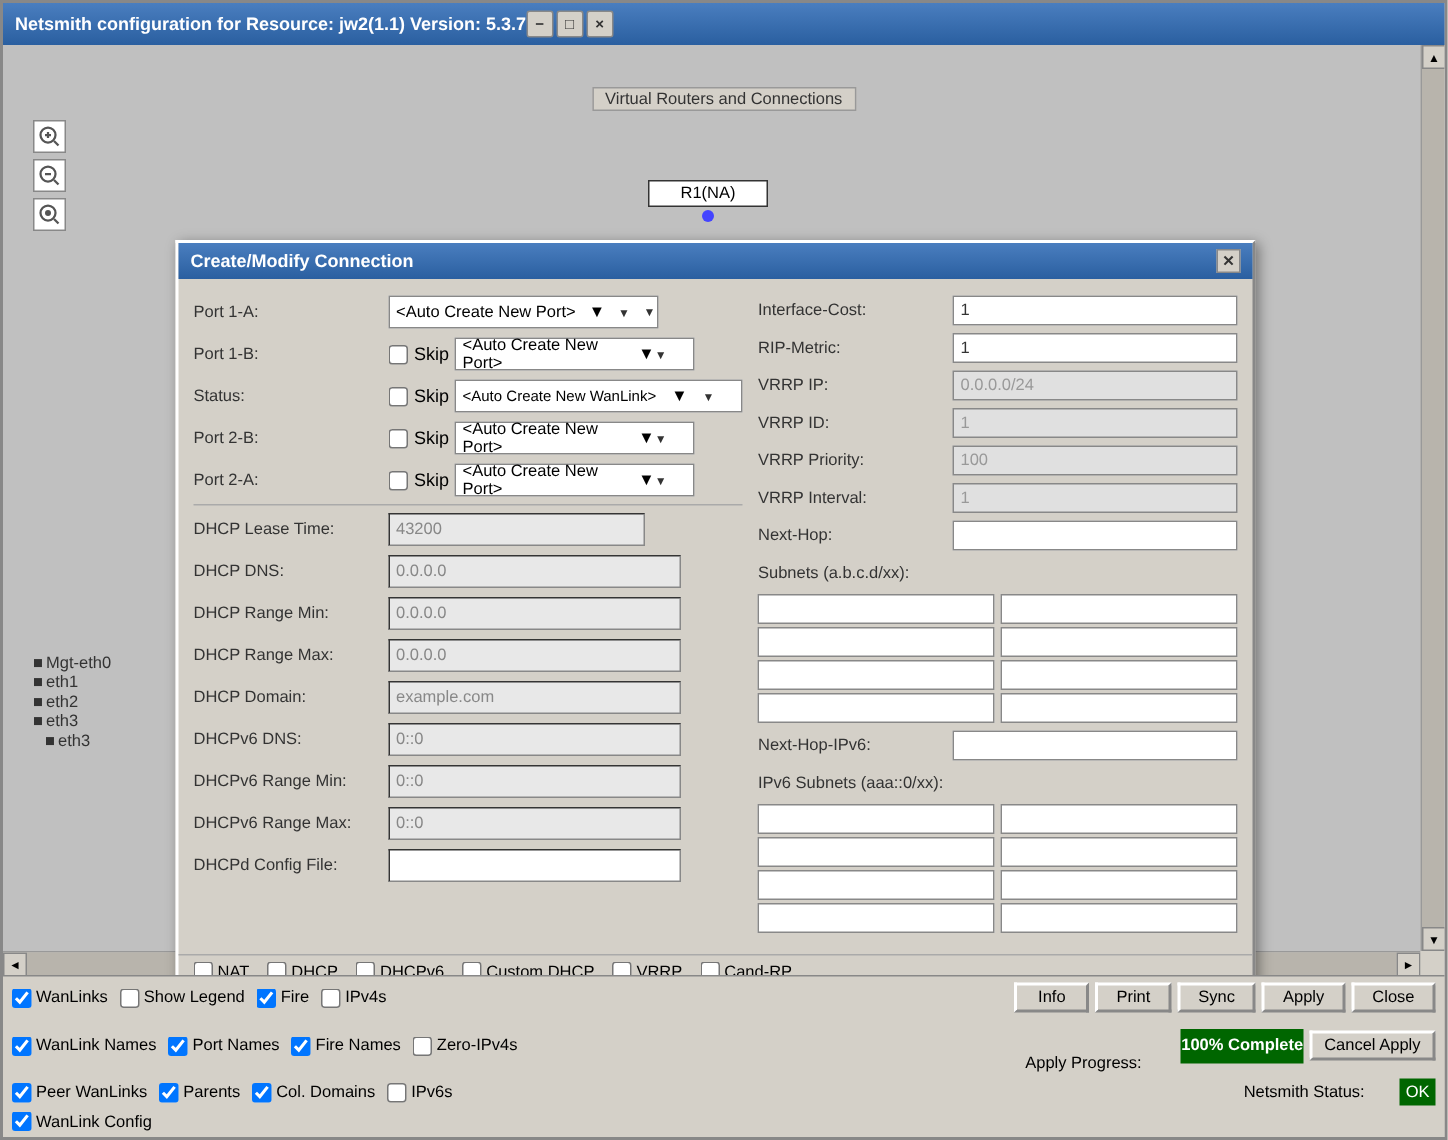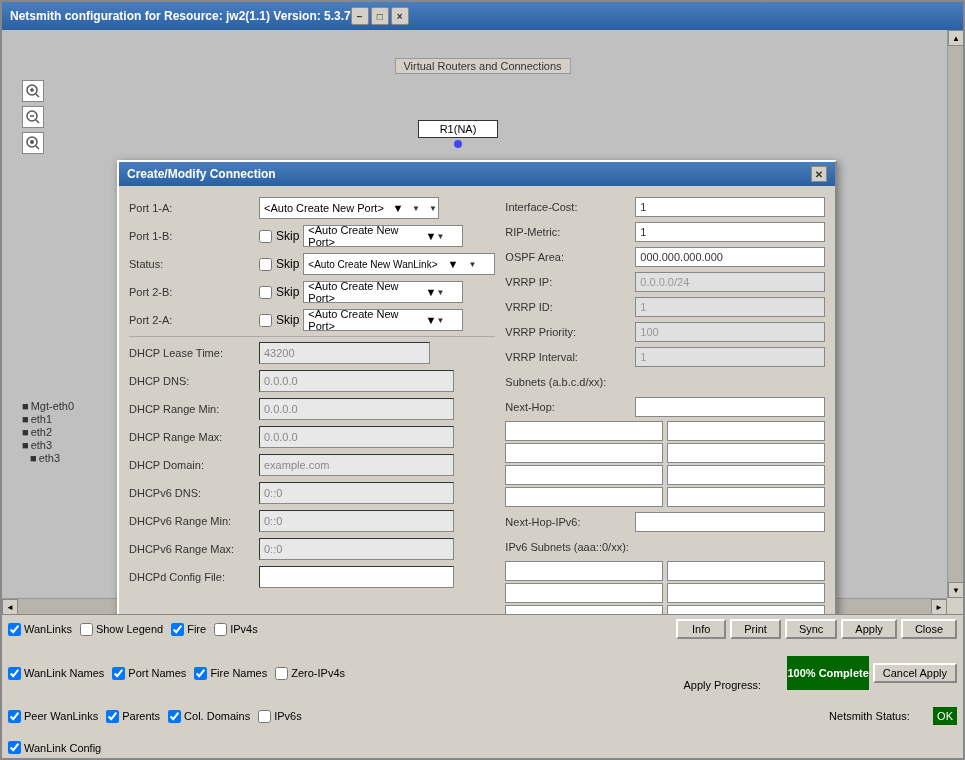--- a/index.html
+++ b/index.html
@@ -95,21 +95,21 @@
       cursor: pointer;
       font-size: 14px;
       font-weight: bold;
       color: #444;
     }
 
     
     .router-node {
       position: absolute;
       top: 90px;
-      left: 416px;
+      left: 430px;
       display: flex;
       flex-direction: column;
       align-items: center;
     }
 
     .router-box {
       border: 1px solid #333;
       background: white;
       padding: 2px 8px;
       font-size: 11px;
@@ -189,21 +189,21 @@
     }
 
     .progress-label {
       font-size: 11px;
       min-width: 100px;
       margin-top: 24px;
     }
 
     .progress-bar-container {
       flex: 1;
-      height: 34px;
+      height: 23px;
       background: #006600;
       display: flex;
       align-items: center;
       justify-content: center;
       max-width: 200px;
     }
 
     .progress-bar-text {
       color: white;
       font-size: 11px;
@@ -715,24 +715,20 @@
             <div class="right-form-row">
               <span class="right-label">Interface-Cost:</span>
               <input type="text" class="right-input" value="1" style="">
             </div>
 
             <div class="right-form-row">
               <span class="right-label">RIP-Metric:</span>
               <input type="text" class="right-input" value="1" style="">
             </div>
 
-            <div class="right-form-row">
-              <span class="right-label">OSPF Area:</span>
-              <input type="text" class="right-input" value="000.000.000.000" style="">
-            </div>
 
             <div class="right-form-row">
               <span class="right-label">VRRP IP:</span>
               <input type="text" class="right-input right-input-disabled" value="0.0.0.0/24" style="color: rgb(153, 153, 153);">
             </div>
 
             <div class="right-form-row">
               <span class="right-label">VRRP ID:</span>
               <input type="text" class="right-input right-input-disabled" value="1" style="color: rgb(153, 153, 153);">
             </div>
@@ -741,26 +737,26 @@
               <span class="right-label">VRRP Priority:</span>
               <input type="text" class="right-input right-input-disabled" value="100" style="color: rgb(153, 153, 153);">
             </div>
 
             <div class="right-form-row">
               <span class="right-label">VRRP Interval:</span>
               <input type="text" class="right-input right-input-disabled" value="1" style="color: rgb(153, 153, 153);">
             </div>
 
             <div class="right-form-row">
-              <span class="right-label" style="min-width:auto;">Subnets (a.b.c.d/xx):</span>
-            </div>
-
-            <div class="right-form-row">
               <span class="right-label">Next-Hop:</span>
               <input type="text" class="right-input" value="" style="">
+            </div>
+
+            <div class="right-form-row">
+              <span class="right-label" style="min-width:auto;">Subnets (a.b.c.d/xx):</span>
             </div>
 
             <div class="subnet-grid">
               <div class="subnets-row">
                 <input type="text" class="subnet-input" value="" style="height: 20px; background: white; border: 1px solid rgb(136, 136, 136); font-size: 11px; flex: 1 1 0%;">
                 <input type="text" class="subnet-input" value="" style="height: 20px; background: white; border: 1px solid rgb(136, 136, 136); font-size: 11px; flex: 1 1 0%;">
               </div>
               <div class="subnets-row">
                 <input type="text" class="subnet-input" value="" style="height: 20px; background: white; border: 1px solid rgb(136, 136, 136); font-size: 11px; flex: 1 1 0%;">
                 <input type="text" class="subnet-input" value="" style="height: 20px; background: white; border: 1px solid rgb(136, 136, 136); font-size: 11px; flex: 1 1 0%;">
@@ -835,21 +831,21 @@
 
       </div>
     </div>
 
   </div>
 
   <div class="bottom-toolbar">
 
     <div style="display:flex; gap:0;">
 
-      <div style="flex:1; display:flex; flex-direction:column; gap:16px;">
+      <div style="flex:1; display:flex; flex-direction:column; gap:4px;">
 
         <div class="toolbar-row">
           <div class="checkbox-item">
             <input type="checkbox" class="small-checkbox" checked="" style="">
             <span>WanLinks</span>
           </div>
           <div class="checkbox-item">
             <input type="checkbox" class="small-checkbox" style="">
             <span>Show Legend</span>
           </div>

